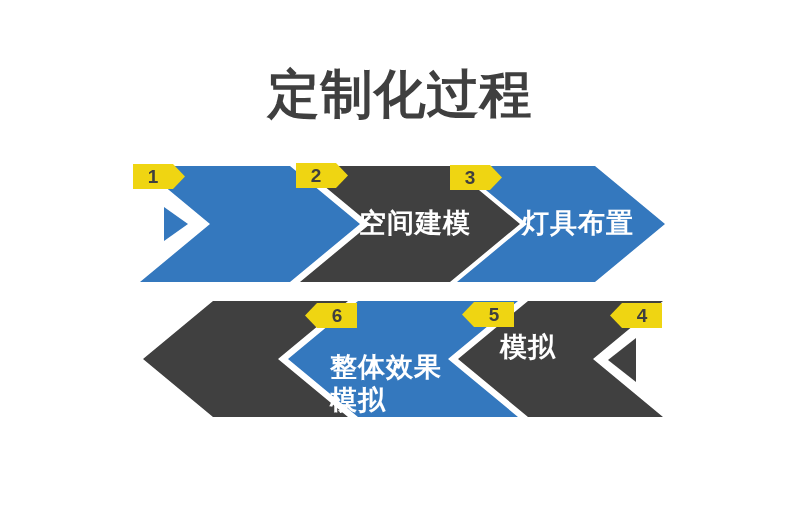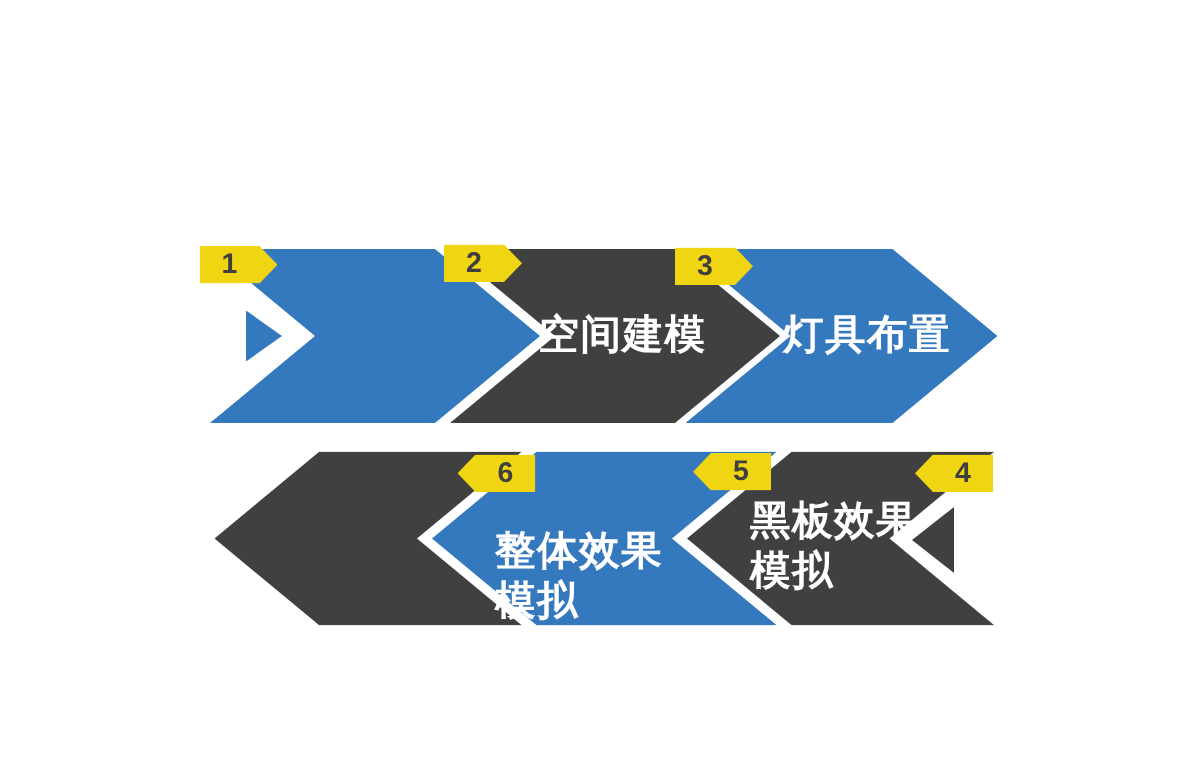--- a/index.html
+++ b/index.html
@@ -84,20 +84,21 @@
     width: 200px;
     text-align: center;
   }
   .step-label span { display: block; }
 </style>
 </head>
 <body>
 
 <div class="canvas">
 
+  <h1 class="title">定制化过程</h1>
 
   <div class="arrow right fill-blue" style="left:140px; top:166px; width:220px;"></div>
   <div class="arrow right fill-dark" style="left:300px; top:166px; width:220px;"></div>
   <div class="arrow right fill-blue" style="left:457px; top:166px; width:208px;"></div>
 
   <div class="marker point-right fill-blue" style="left:164px; top:207px; width:24px; height:34px;"></div>
 
   <div class="badge tip-right" style="left:133px; top:164px;">
     <span>1</span>
   </div>
@@ -125,21 +126,20 @@
     <span>4</span>
   </div>
   <div class="badge tip-left" style="left:462px; top:302px;">
     <span>5</span>
   </div>
   <div class="badge tip-left" style="left:305px; top:303px;">
     <span>6</span>
   </div>
 
   <div class="step-label" style="left:500px; top:331px;">
-    <span>黑板效果</span>
     <span>模拟</span>
   </div>
   <div class="step-label" style="left:330px; top:331px;margin-top:20px;">
     <span>整体效果</span>
     <span>模拟</span>
   </div>
 
 </div>
 
 </body></html>

